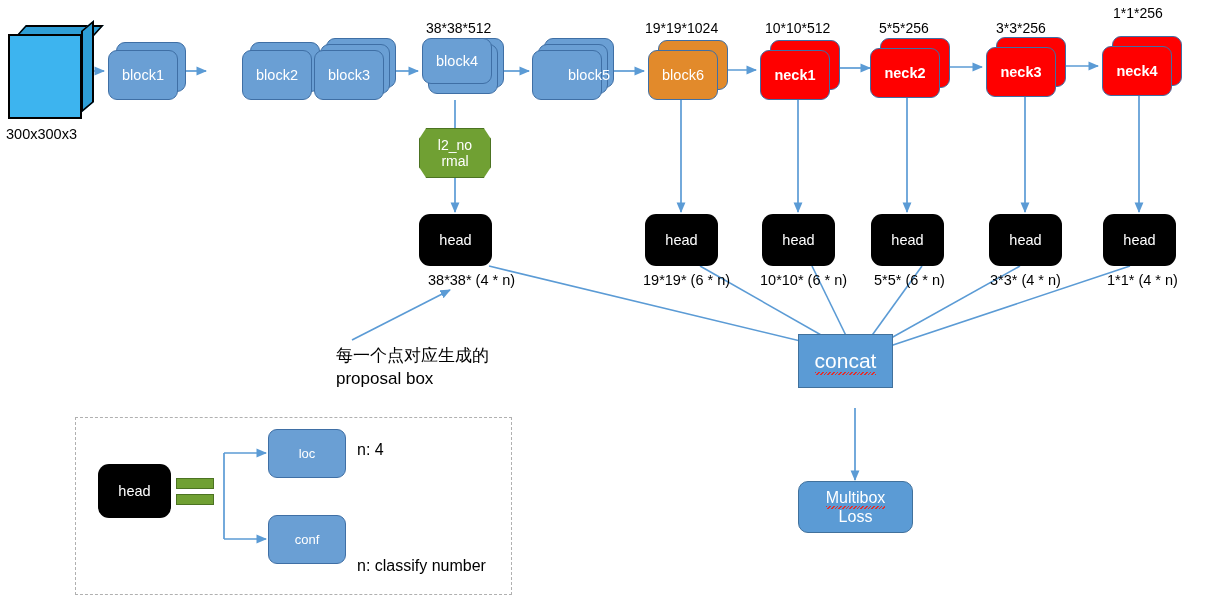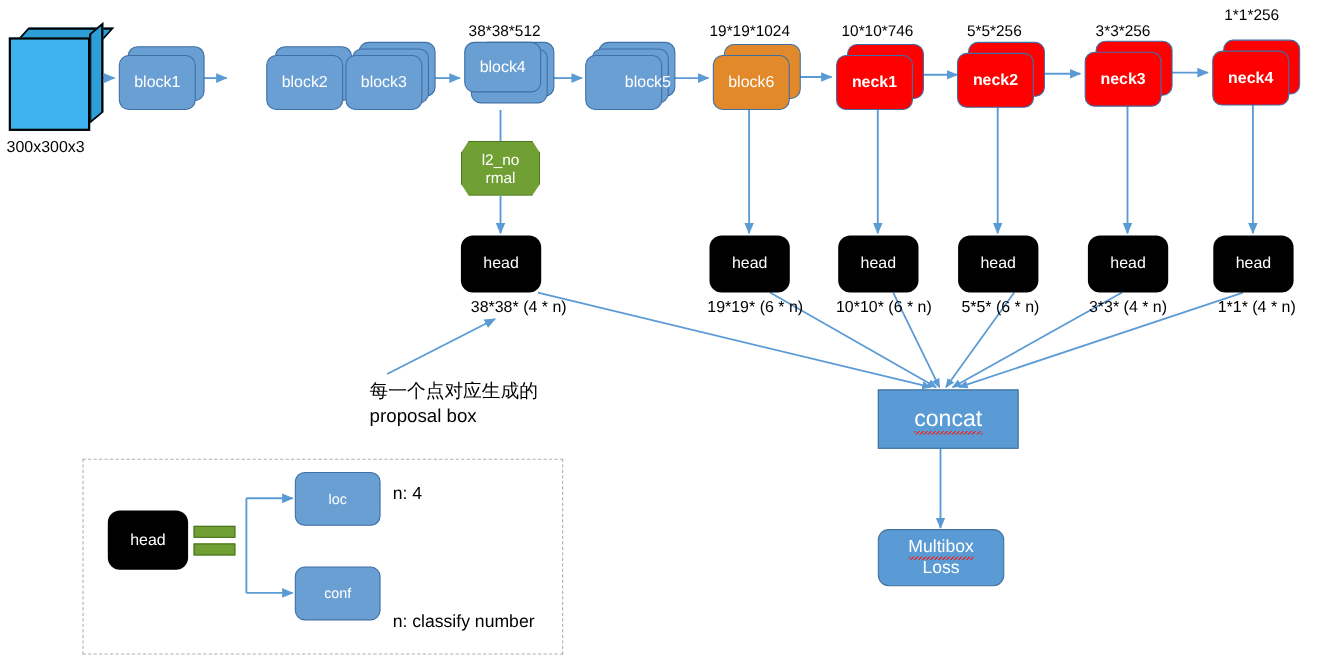--- a/index.html
+++ b/index.html
@@ -272,21 +272,21 @@
   </div>
 
   <div class="lbl dim-top" style="left:645px; top:20px;">19*19*1024</div>
   <div class="stack orange" style="left:648px; top:40px; width:80px; height:60px;">
     <div class="layer" style="left:10px; top:0;  width:70px; height:50px;"></div>
     <div class="layer front" style="left:0;   top:10px; width:70px; height:50px;">
       <span>block6</span>
     </div>
   </div>
 
-  <div class="lbl dim-top" style="left:765px; top:20px;">10*10*746</div>
+  <div class="lbl dim-top" style="left:765px; top:20px;">10*10*512</div>
   <div class="stack red" style="left:760px; top:40px; width:80px; height:60px;">
     <div class="layer" style="left:10px; top:0;  width:70px; height:50px;"></div>
     <div class="layer front" style="left:0;   top:10px; width:70px; height:50px;">
       <span>neck1</span>
     </div>
   </div>
 
   <div class="lbl dim-top" style="left:879px; top:20px;">5*5*256</div>
   <div class="stack red" style="left:870px; top:38px; width:80px; height:60px;">
     <div class="layer" style="left:10px; top:0;  width:70px; height:50px;"></div>
@@ -342,21 +342,21 @@
   <div class="lbl dim-bottom" style="left:990px; top:272px;">3*3* (4 * n)</div>
 
   <div class="head-box" style="left:1103px; top:214px; width:73px; height:52px;">
     <span>head</span>
   </div>
   <div class="lbl dim-bottom" style="left:1107px; top:272px;">1*1* (4 * n)</div>
 
   <div class="lbl note" style="left:336px; top:345px;">每一个点对应生成的
 proposal box</div>
 
-  <div class="flat-rect" style="left:798px; top:354px; width:128px; height:54px; font-size:21px;">
+  <div class="flat-rect" style="left:798px; top:334px; width:95px; height:54px; font-size:21px;">
     <span class="squiggle">concat</span>
   </div>
 
   <div class="flat-rect rounded" style="left:798px; top:481px; width:115px; height:52px; font-size:16px; flex-direction:column; gap:1px;">
     <span class="squiggle">Multibox</span>
     <span>Loss</span>
   </div>
 
   <div class="legend-frame" style="left:75px; top:417px; width:437px; height:178px;"></div>
 

